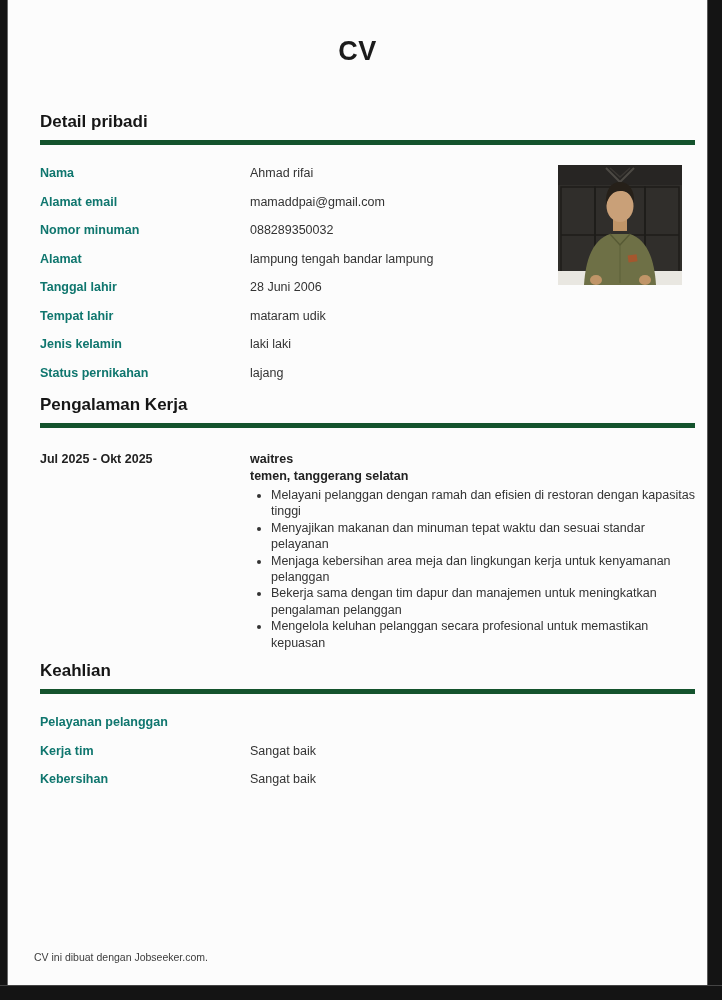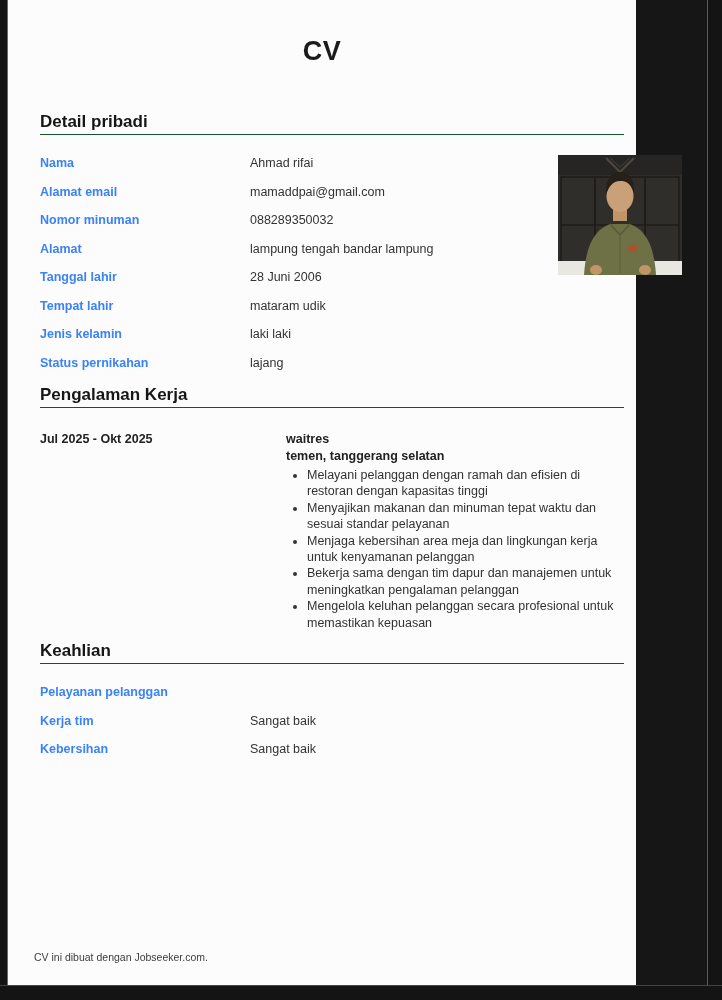--- a/index.html
+++ b/index.html
@@ -12,21 +12,21 @@
     overflow: hidden;
   }
   .frame-bar { position: absolute; background: #141414; z-index: 2; }
   .frame-left   { left: 0; top: 0; width: 8px;  height: 1000px; border-right: 1px solid #6a6a6a; }
   .frame-right  { right: 0; top: 0; width: 15px; height: 1000px; border-left: 1px solid #5a5a5a; }
   .frame-bottom { left: 0; bottom: 0; width: 722px; height: 15px; border-top: 1px solid #444; }
 
   .page {
     position: absolute;
     left: 8px; top: 0;
-    width: 628px; height: 985px;
+    width: 699px; height: 985px;
     background: #fcfcfc;
     z-index: 1;
   }
 
   .cv-title {
     padding-top: 36px;
     text-align: center;
     font-size: 27px;
     font-weight: bold;
     letter-spacing: 0.5px;
@@ -35,52 +35,51 @@
   }
 
   .section { margin-left: 32px; margin-right: 12px; }
 
   .section-heading {
     margin-top: 45px;
     font-size: 17px;
     font-weight: bold;
     color: #161616;
     line-height: 19px;
-    padding-bottom: 3px;
-    border-bottom: 1px solid #14532d;
+    padding-bottom: 9px;
+    border-bottom: 5px solid #14532d;
   }
   .section-heading.exp    { margin-top: 13px; }
   .section-heading.skills { margin-top: 10px; }
 
   .kv-list { margin-top: 22px; }
   .kv-row {
     display: grid;
     grid-template-columns: 210px 1fr;
     font-size: 12.5px;
     line-height: 12.5px;
     margin-bottom: 16px;
   }
-  .kv-label { font-weight: bold; color: #3b82f6; }
+  .kv-label { font-weight: bold; color: #0f766e; }
   .kv-value { color: #333; }
 
   .detail-wrap { position: relative; }
   .photo-box {
     position: absolute;
     left: 518px; top: -2px;
     width: 124px; height: 120px;
     overflow: hidden;
   }
   .photo-box svg { display: block; width: 124px; height: 120px; }
 
   .exp-entry {
     margin-top: 23px;
     display: grid;
     grid-template-columns: 210px 1fr;
     font-size: 12.5px;
-    gap: 36px;
   }
   .exp-period { font-weight: bold; color: #222; line-height: 17px; }
   .exp-title, .exp-company { font-weight: bold; color: #222; line-height: 17px; }
   .exp-bullets {
     margin-top: 2px;
     padding-left: 21px;
     list-style: disc;
   }
   .exp-bullets li {
     color: #333;

